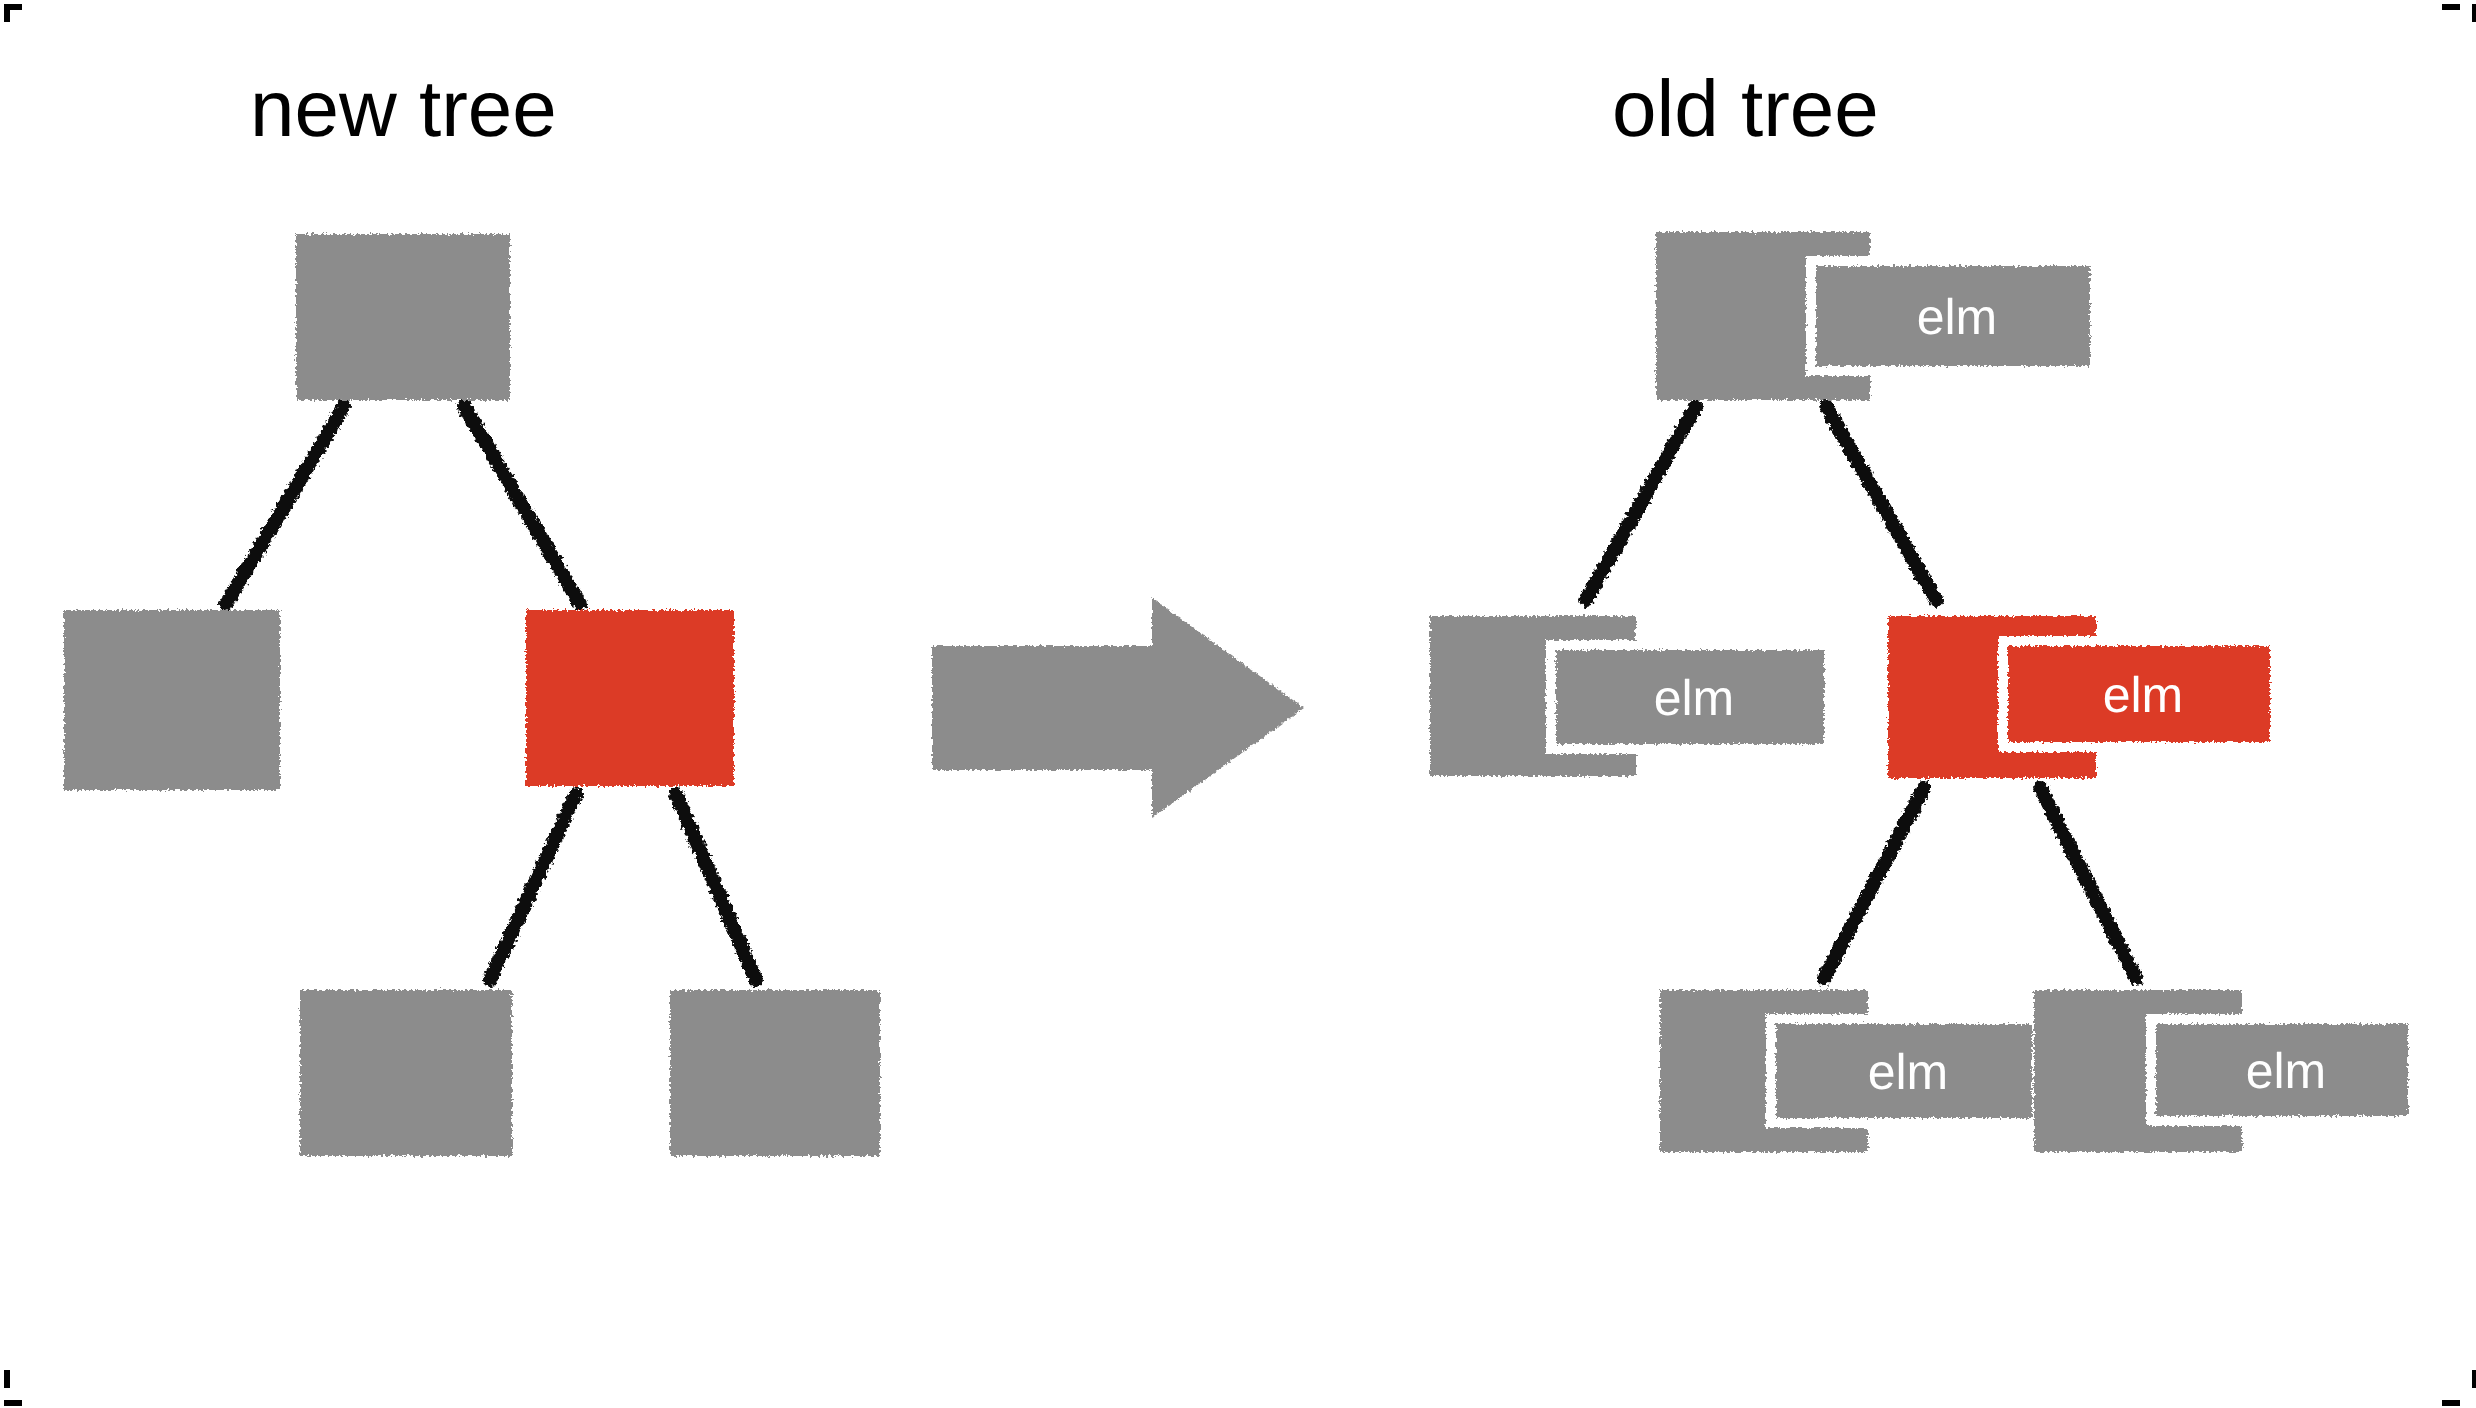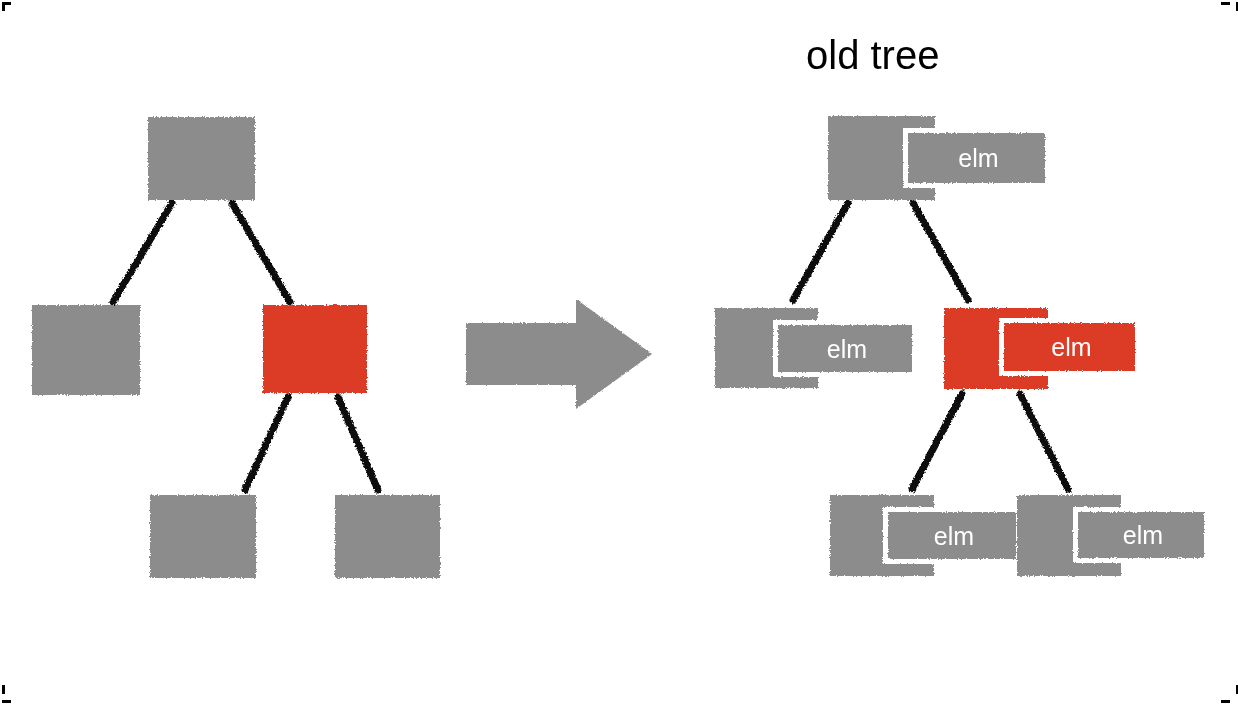--- a/index.html
+++ b/index.html
@@ -40,20 +40,21 @@
     font-family: "Liberation Sans", sans-serif;
     font-size: 25px;
     fill: #ffffff;
   }
 </style>
 </head>
 <body>
 
 <div id="canvas">
 
+  <div class="tree-title" id="title-new">new tree</div>
 
   <div class="tree-title" id="title-old">old tree</div>
 
   <svg id="diagram-svg" width="1238" height="704" viewBox="0 0 1238 704">
     <defs>
       <filter id="rough" x="-12%" y="-12%" width="124%" height="124%">
         <feTurbulence type="fractalNoise" baseFrequency="0.75" numOctaves="3" seed="7" result="noise"></feTurbulence>
         <feDisplacementMap in="SourceGraphic" in2="noise" scale="3.2" xChannelSelector="R" yChannelSelector="G"></feDisplacementMap>
       </filter>
       <filter id="roughline" x="-18%" y="-18%" width="136%" height="136%">

